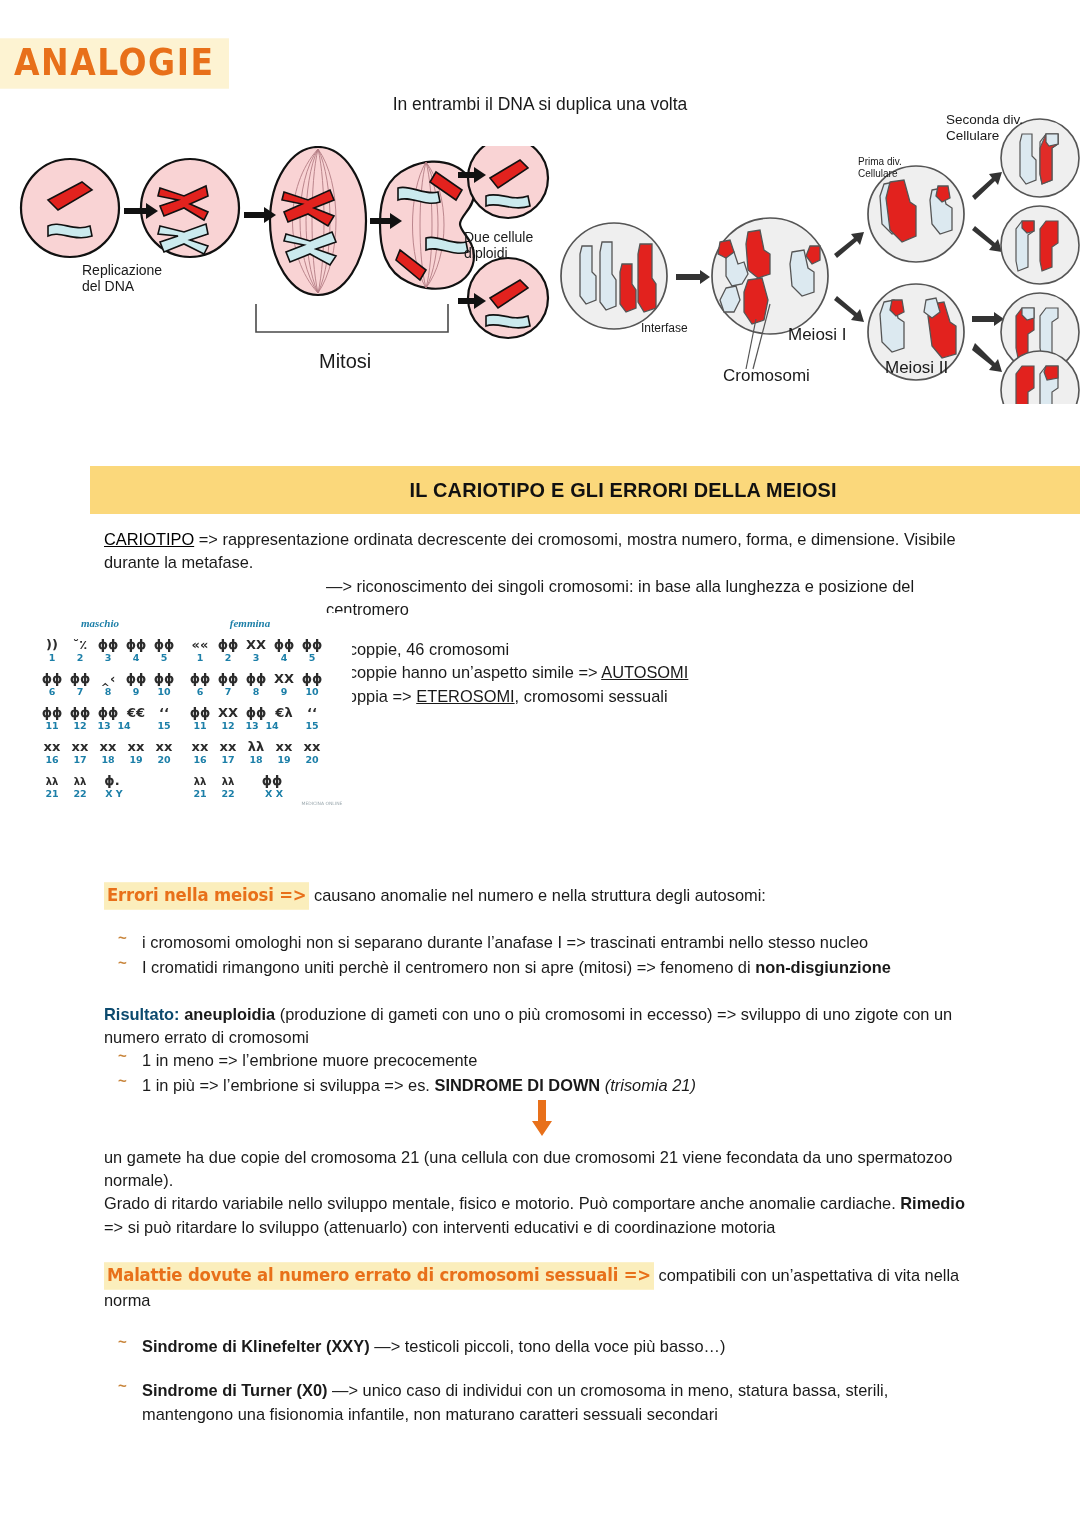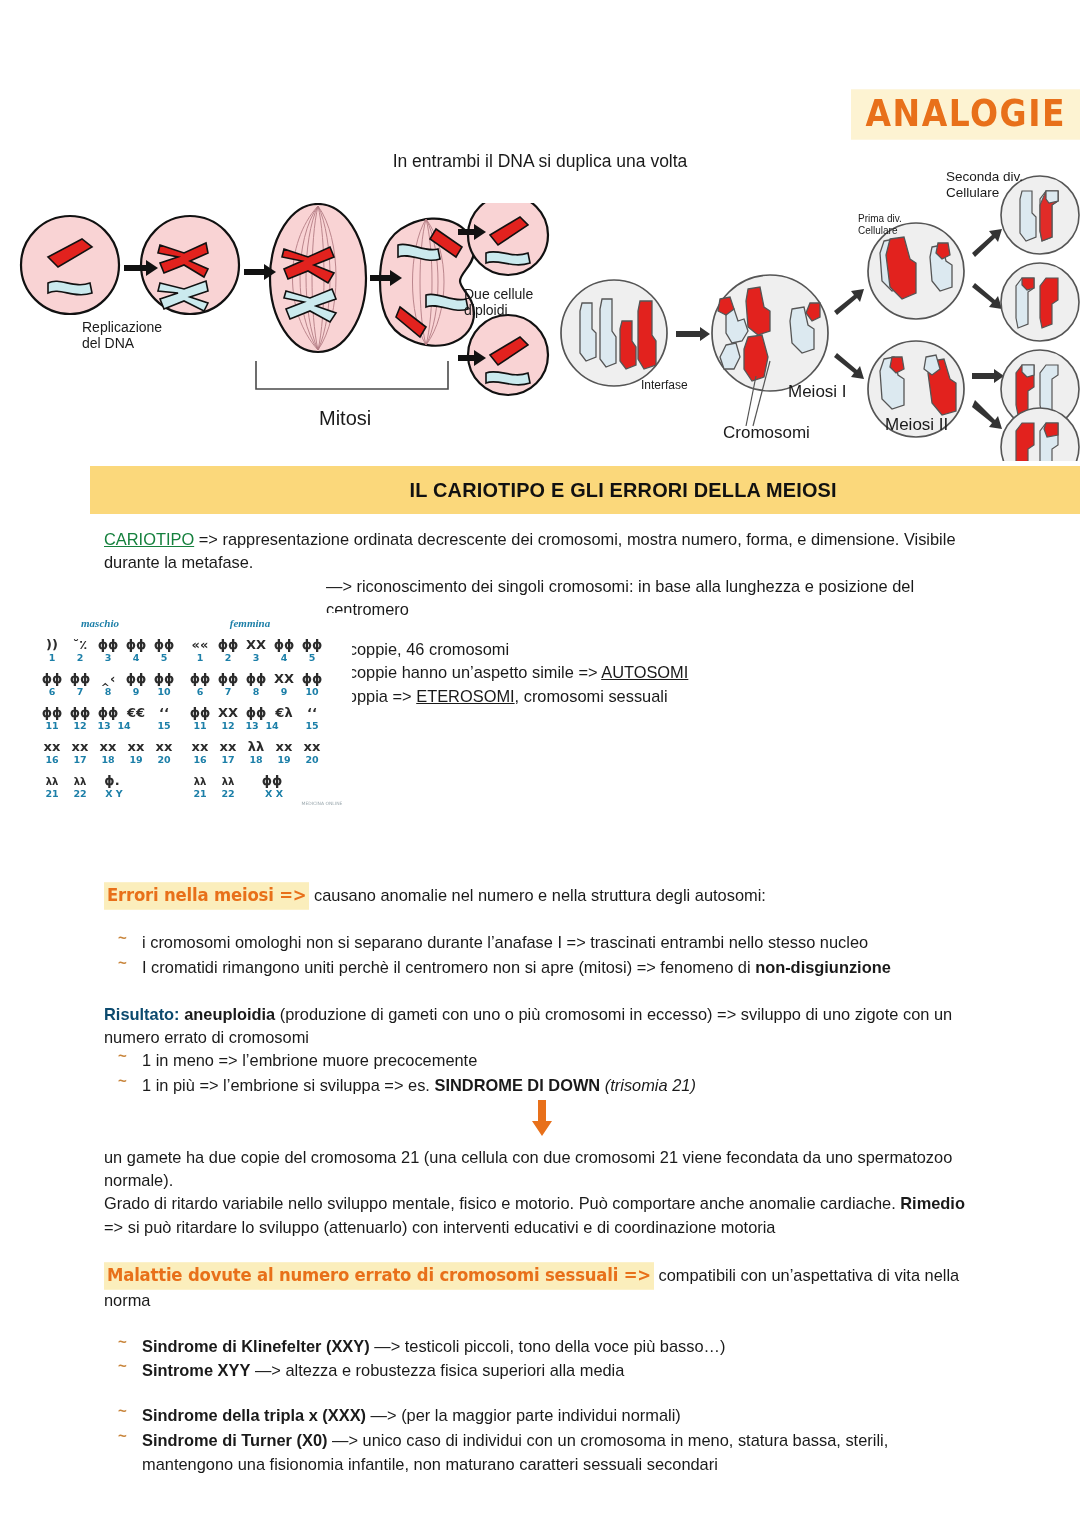--- a/index.html
+++ b/index.html
@@ -7,35 +7,35 @@
   body {
     width:1080px; height:1527px;
     background:#ffffff;
     font-family:"Liberation Sans", sans-serif;
     color:#1a1a1a;
     position:relative;
     overflow:hidden;
   }
 
   
-  .title-wrap { text-align:right; padding-top:92px; }
+  .title-wrap { text-align:left; padding-top:41px; }
   .title {
     display:inline-block;
     font-family:"DejaVu Sans", sans-serif;
     font-weight:bold;
     font-size:33px;
     letter-spacing:1.5px;
     color:#E8701A;
     background:#FDF3D2;
     padding:2px 14px 4px 14px;
     transform:scaleY(1.12);
   }
 
   
-  .diagram-zone { position:relative; height:300px; margin-top:14px; }
+  .diagram-zone { position:relative; height:300px; margin-top:8px; }
   .dna-caption {
     position:absolute; left:0; right:0; top:0;
     text-align:center; font-size:17.5px; color:#1a1a1a;
   }
   .mitosis-svg { position:absolute; left:8px; top:52px; }
   .meiosis-svg { position:absolute; left:548px; top:10px; }
 
   
   .section-bar {
     position:absolute; left:90px; top:466px;
@@ -45,21 +45,21 @@
   }
   .section-bar-title {
     font-weight:bold; font-size:20.5px; color:#111;
     letter-spacing:0.2px;
     transform:scaleX(0.97);
   }
 
   
   .content { position:absolute; left:104px; top:528px; width:876px; }
   p, .line { margin:0; font-size:16.4px; line-height:1.42; color:#1a1a1a; }
-  .orange-link { color:#15803d; text-decoration:underline; font-weight:500; }
+  .orange-link { color:#000000; text-decoration:underline; font-weight:500; }
   .u { text-decoration:underline; }
   .b { font-weight:bold; }
   .i { font-style:italic; }
 
   .kario-block { position:relative; min-height:232px; }
   .kario-img { position:absolute; left:-72px; top:38px; }
   .kario-text { margin-left:222px; }
   .gap { height:17px; }
 
   
@@ -460,21 +460,19 @@
     <span>Grado di ritardo variabile nello sviluppo mentale, fisico e motorio. Può comportare anche anomalie cardiache. </span><span class="b">Rimedio</span><span> =&gt; si può ritardare lo sviluppo (attenuarlo) con interventi educativi e di coordinazione motoria</span>
   </p>
 
   <div style="height:24px"></div>
   <p>
     <span class="hl-head">Malattie dovute al numero errato di cromosomi sessuali  =&gt;</span><span> compatibili con un’aspettativa di vita nella norma</span>
   </p>
   <div style="height:22px"></div>
   <ul class="dash">
     <li><span class="b">Sindrome di Klinefelter (XXY)</span><span> —&gt; testicoli piccoli, tono della voce più basso…)</span></li>
-    <li><span class="b">Sintrome XYY</span><span> —&gt; altezza e robustezza fisica superiori alla media</span></li>
   </ul>
   <div style="height:20px"></div>
   <ul class="dash">
-    <li><span class="b">Sindrome della tripla x (XXX)</span><span> —&gt; (per la maggior parte individui normali)</span></li>
     <li><span class="b">Sindrome di Turner (X0)</span><span> —&gt; unico caso di individui con un cromosoma in meno, statura bassa, sterili, mantengono una fisionomia infantile, non maturano caratteri sessuali secondari</span></li>
   </ul>
 
 </div>
 
 </body></html>

